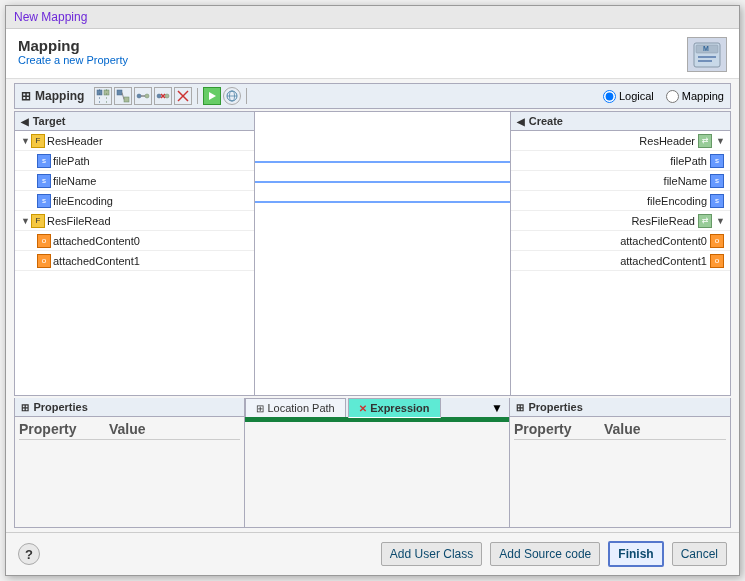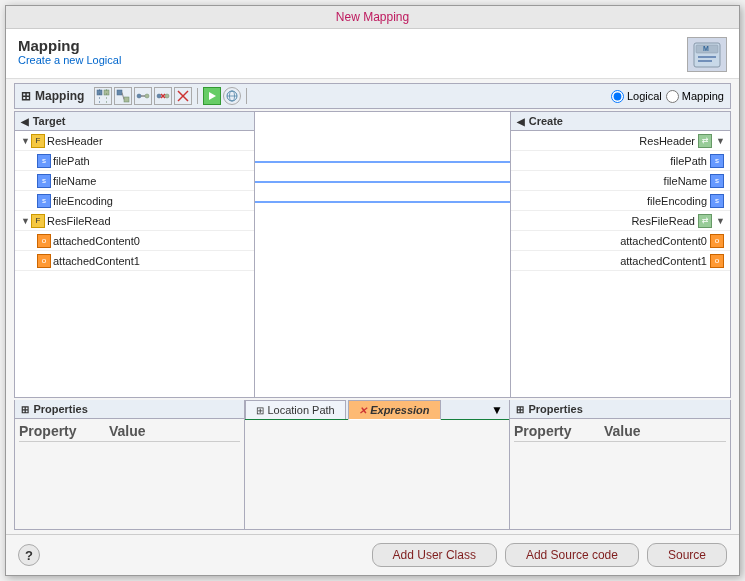--- a/index.html
+++ b/index.html
@@ -20,22 +20,21 @@
       border: 1px solid #999;
       box-shadow: 2px 2px 8px rgba(0,0,0,0.3);
       display: flex;
       flex-direction: column;
     }
     .title-bar {
       background: #e8e8e8;
       border-bottom: 1px solid #ccc;
       padding: 4px 8px;
       font-size: 12px;
-      color: #be185d;
-      text-align: center;
+      color: #6d28d9;
     }
     .header-section {
       padding: 8px 12px 6px 12px;
       background: #fff;
       border-bottom: 1px solid #ddd;
       display: flex;
       justify-content: space-between;
       align-items: flex-start;
     }
     .header-title {
@@ -98,21 +97,21 @@
       cursor: pointer;
       display: flex;
       align-items: center;
       justify-content: center;
       font-size: 9px;
       color: #444;
     }
     .radio-group {
       display: flex;
       align-items: center;
-      gap: 4px;
+      gap: 12px;
       margin-left: auto;
     }
     .radio-label {
       display: flex;
       align-items: center;
       gap: 3px;
       font-size: 11px;
       cursor: pointer;
     }
     .mapping-content {
@@ -240,40 +239,39 @@
       font-size: 11px;
       font-weight: bold;
       color: #333;
       display: flex;
       align-items: center;
       gap: 4px;
     }
     .tab-bar {
       display: flex;
       background: #e8eef5;
-      border-bottom: 1px solid #15803d;
+      border-bottom: 5px solid #15803d;
       align-items: center;
     }
     .tab {
       padding: 3px 10px;
       font-size: 11px;
       cursor: pointer;
       border: 1px solid #aab;
       border-bottom: none;
       background: #f0f4fa;
       margin-right: 2px;
       color: #333;
     }
     .tab.active {
-      background: #fdba74;
+      background: #5eead4;
       font-weight: bold;
       border-bottom: 1px solid #fff;
       margin-bottom: -1px;
       z-index: 1;
-      font-style: italic;
     }
     .tab-extra {
       margin-left: auto;
       display: flex;
       align-items: center;
     }
     .props-table {
       width: 100%;
       padding: 4px;
     }
@@ -296,27 +294,27 @@
       justify-content: flex-end;
       align-items: center;
       border-top: 1px solid #ccc;
       background: #f5f5f5;
       gap: 8px;
     }
     .footer-left {
       margin-right: auto;
     }
     .btn {
-      padding: 4px 20px;
+      padding: 4px 8px;
       font-size: 12px;
       cursor: pointer;
       border: 1px solid #aaa;
       background: #e8e8e8;
-      border-radius: 9px;
-      color: #7f1d1d;
+      border-radius: 2px;
+      color: #0c4a6e;
     }
     .btn-primary {
       background: #e8f0ff;
       border: 2px solid #5577cc;
       font-weight: bold;
     }
     .help-btn {
       width: 22px;
       height: 22px;
       border-radius: 50%;
@@ -361,21 +359,21 @@
 
 <div class="dialog">
 
   <div class="title-bar">
     <span>New Mapping</span>
   </div>
 
   <div class="header-section">
     <div>
       <div class="header-title">Mapping</div>
-      <div class="header-subtitle">Create a new Logical</div>
+      <div class="header-subtitle">Create a new Property</div>
     </div>
     <div class="header-icon">
       <svg width="30" height="28" viewBox="0 0 30 28">
         <rect x="2" y="2" width="26" height="24" rx="2" fill="#c8d8e8" stroke="#8899aa" stroke-width="1"></rect>
         <rect x="4" y="4" width="22" height="8" rx="1" fill="#aabbcc" stroke="#8899aa" stroke-width="0.5"></rect>
         <line x1="6" y1="16" x2="24" y2="16" stroke="#5577aa" stroke-width="1.5"></line>
         <line x1="6" y1="20" x2="20" y2="20" stroke="#5577aa" stroke-width="1.5"></line>
         <text x="14" y="10" font-size="7" fill="#336699" text-anchor="middle" font-weight="bold">M</text>
       </svg>
     </div>
@@ -598,15 +596,16 @@
       </div>
     </div>
   </div>
 
   <div class="footer">
     <div class="footer-left">
       <div class="help-btn">?</div>
     </div>
     <button class="btn">Add User Class</button>
     <button class="btn">Add Source code</button>
-    <button class="btn">Source</button>
+    <button class="btn btn-primary">Finish</button>
+    <button class="btn">Cancel</button>
   </div>
 </div>
 
 </body></html>

